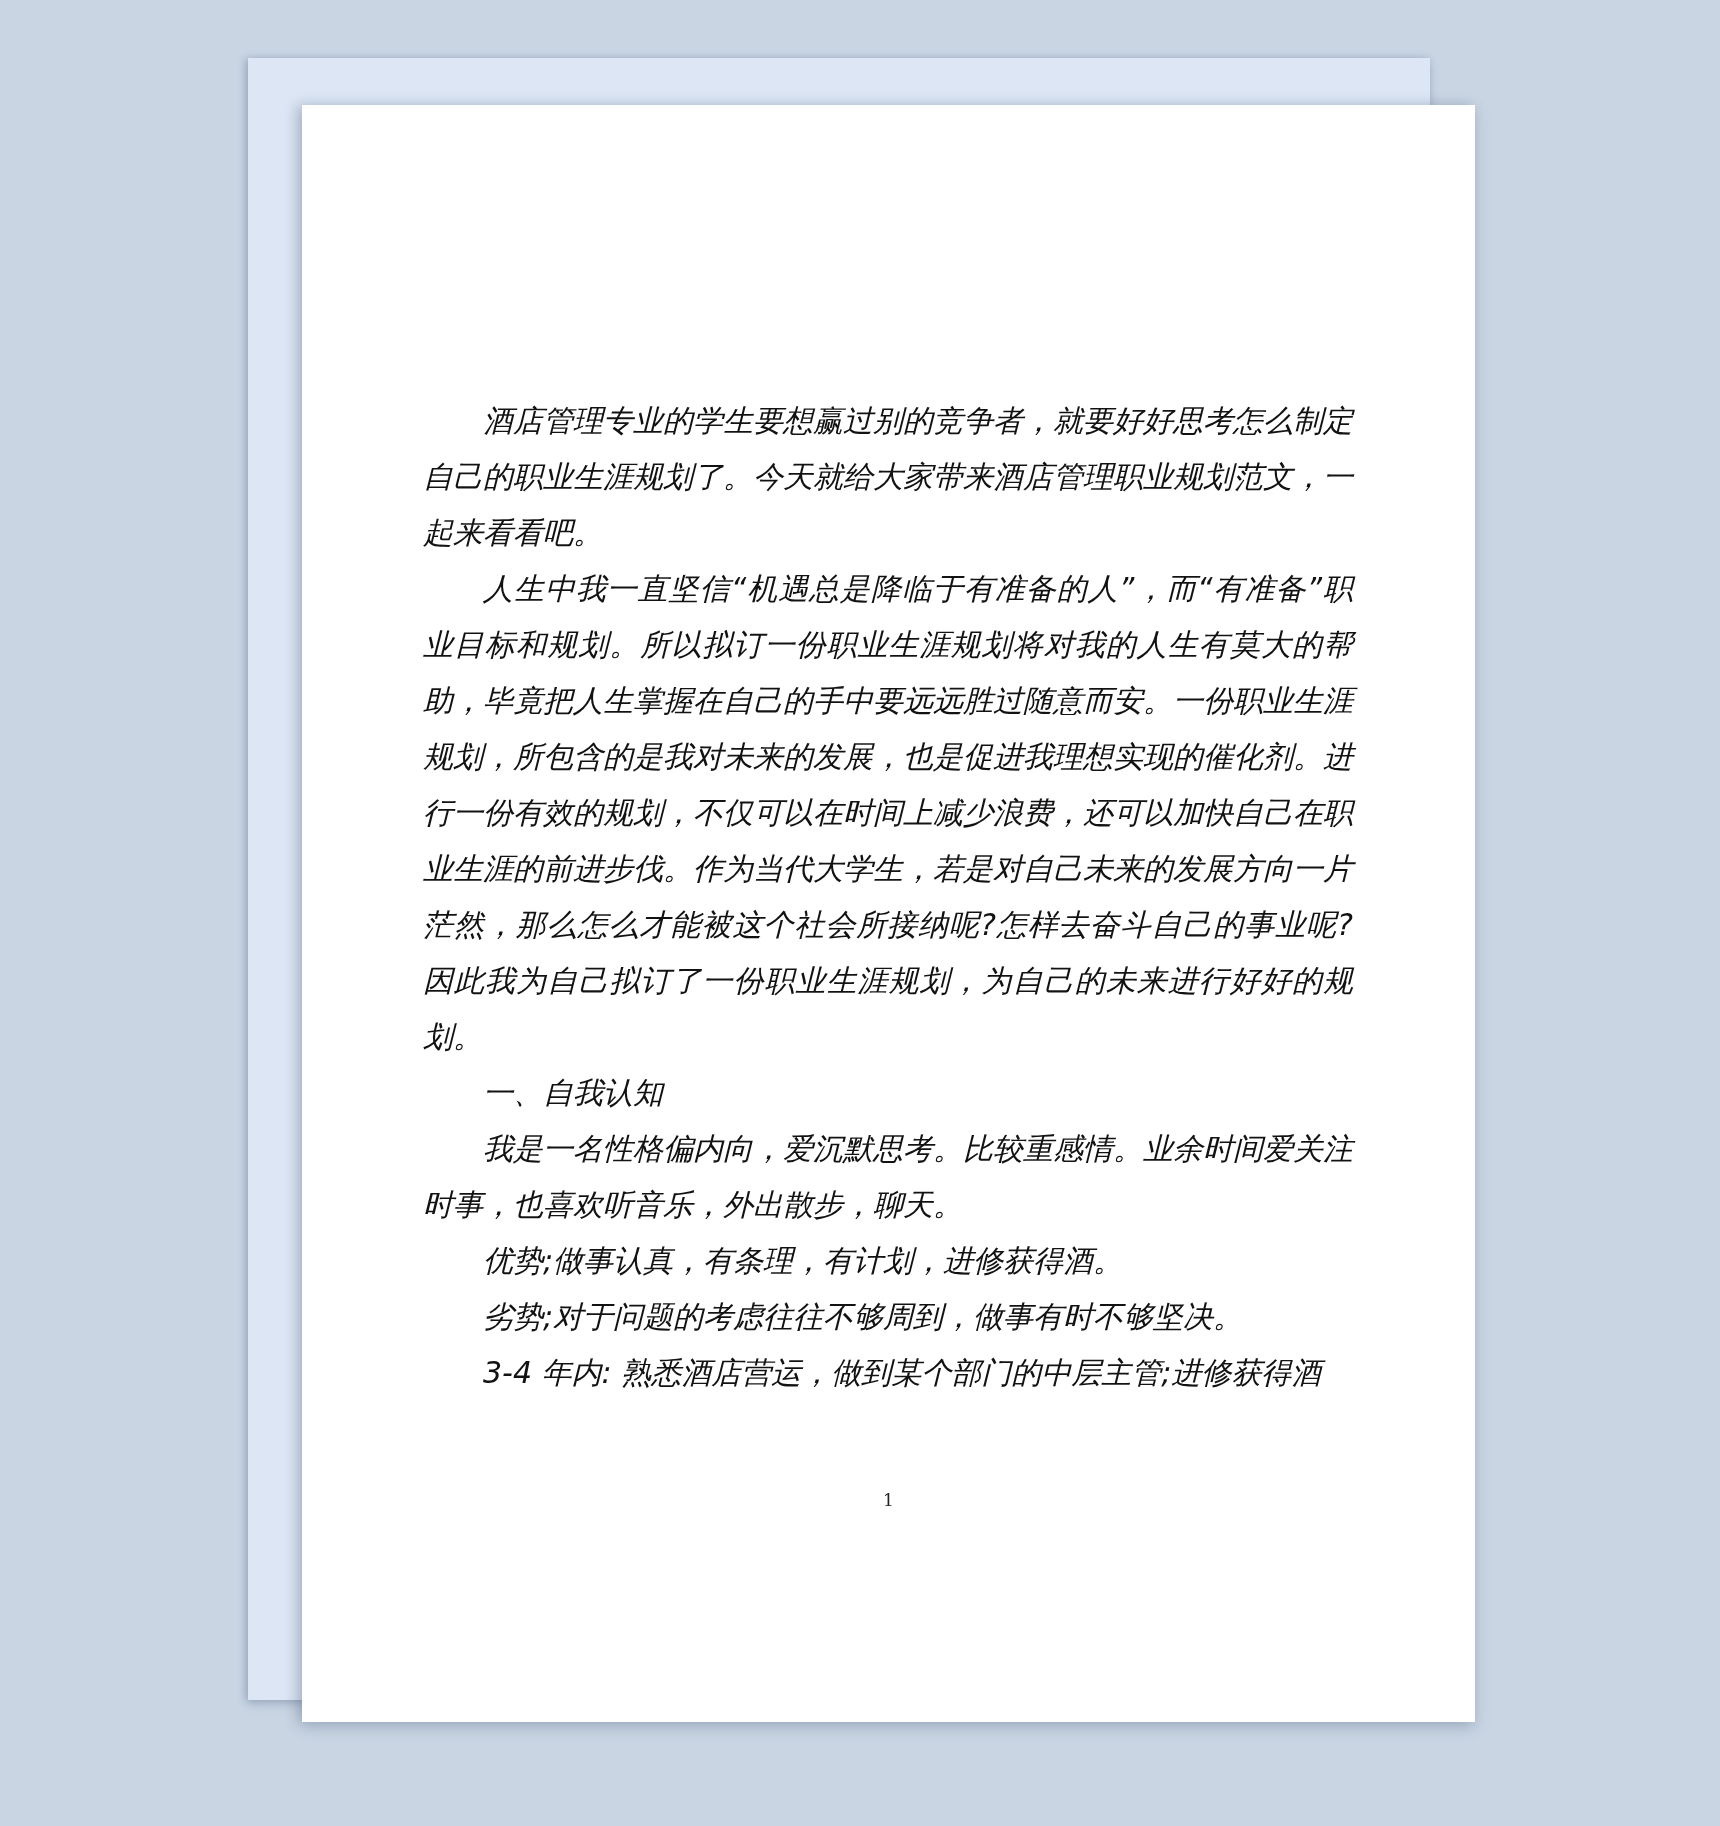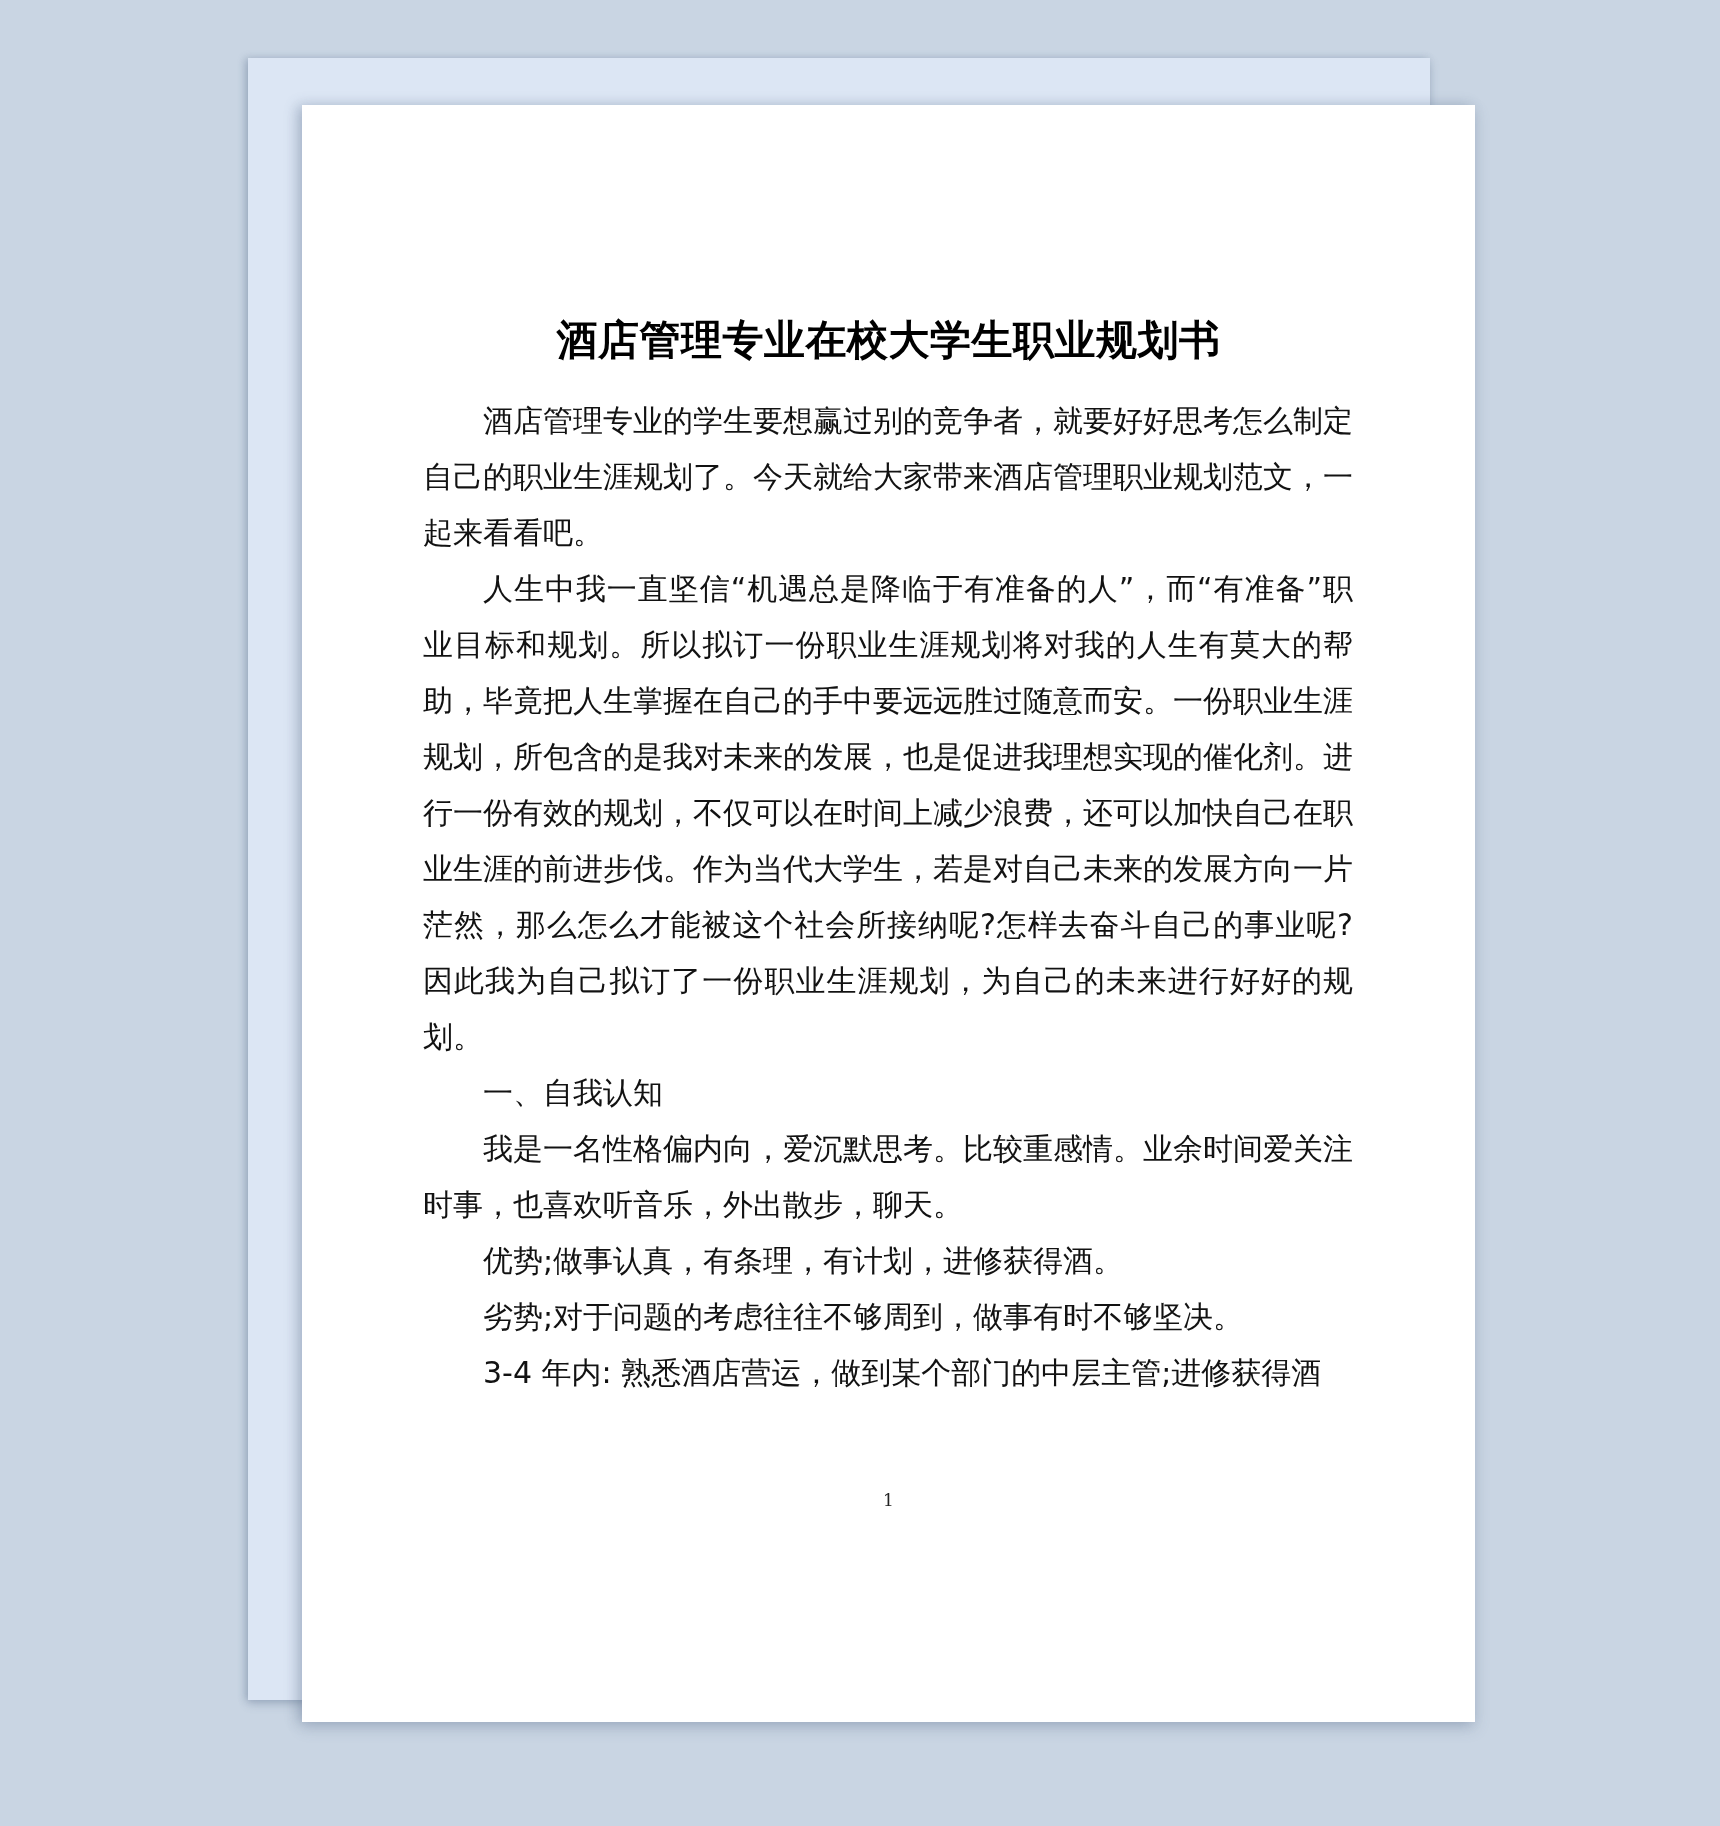--- a/index.html
+++ b/index.html
@@ -71,20 +71,21 @@
   .body-text {
     position: absolute;
     left: 121px;
     top: 288px;
     width: 930px;
     font-size: 30px;
     line-height: 56px;
     text-align: justify;
     text-justify: inter-ideograph;
     color: #121212;
+    font-style: italic;
   }
 
   .para {
     margin: 0 0 0 0;
     text-indent: 2em;
     text-align: justify;
   }
 
   .page-number {
     position: absolute;
@@ -101,21 +102,20 @@
 <body>
 
 <div class="stage">
 
   <div class="page-back"></div>
 
   <div class="page-front">
 
     <div class="doc">
 
-      <h1 class="doc-title">酒店管理专业在校大学生职业规划书</h1>
 
       <div class="body-text">
         <p class="para">酒店管理专业的学生要想赢过别的竞争者，就要好好思考怎么制定自己的职业生涯规划了。今天就给大家带来酒店管理职业规划范文，一起来看看吧。</p>
         <p class="para">人生中我一直坚信“机遇总是降临于有准备的人”，而“有准备”职业目标和规划。所以拟订一份职业生涯规划将对我的人生有莫大的帮助，毕竟把人生掌握在自己的手中要远远胜过随意而安。一份职业生涯规划，所包含的是我对未来的发展，也是促进我理想实现的催化剂。进行一份有效的规划，不仅可以在时间上减少浪费，还可以加快自己在职业生涯的前进步伐。作为当代大学生，若是对自己未来的发展方向一片茫然，那么怎么才能被这个社会所接纳呢?怎样去奋斗自己的事业呢?因此我为自己拟订了一份职业生涯规划，为自己的未来进行好好的规划。</p>
         <p class="para">一、自我认知</p>
         <p class="para">我是一名性格偏内向，爱沉默思考。比较重感情。业余时间爱关注时事，也喜欢听音乐，外出散步，聊天。</p>
         <p class="para">优势;做事认真，有条理，有计划，进修获得酒。</p>
         <p class="para">劣势;对于问题的考虑往往不够周到，做事有时不够坚决。</p>
         <p class="para">3-4 年内: 熟悉酒店营运，做到某个部门的中层主管;进修获得酒</p>
       </div>

